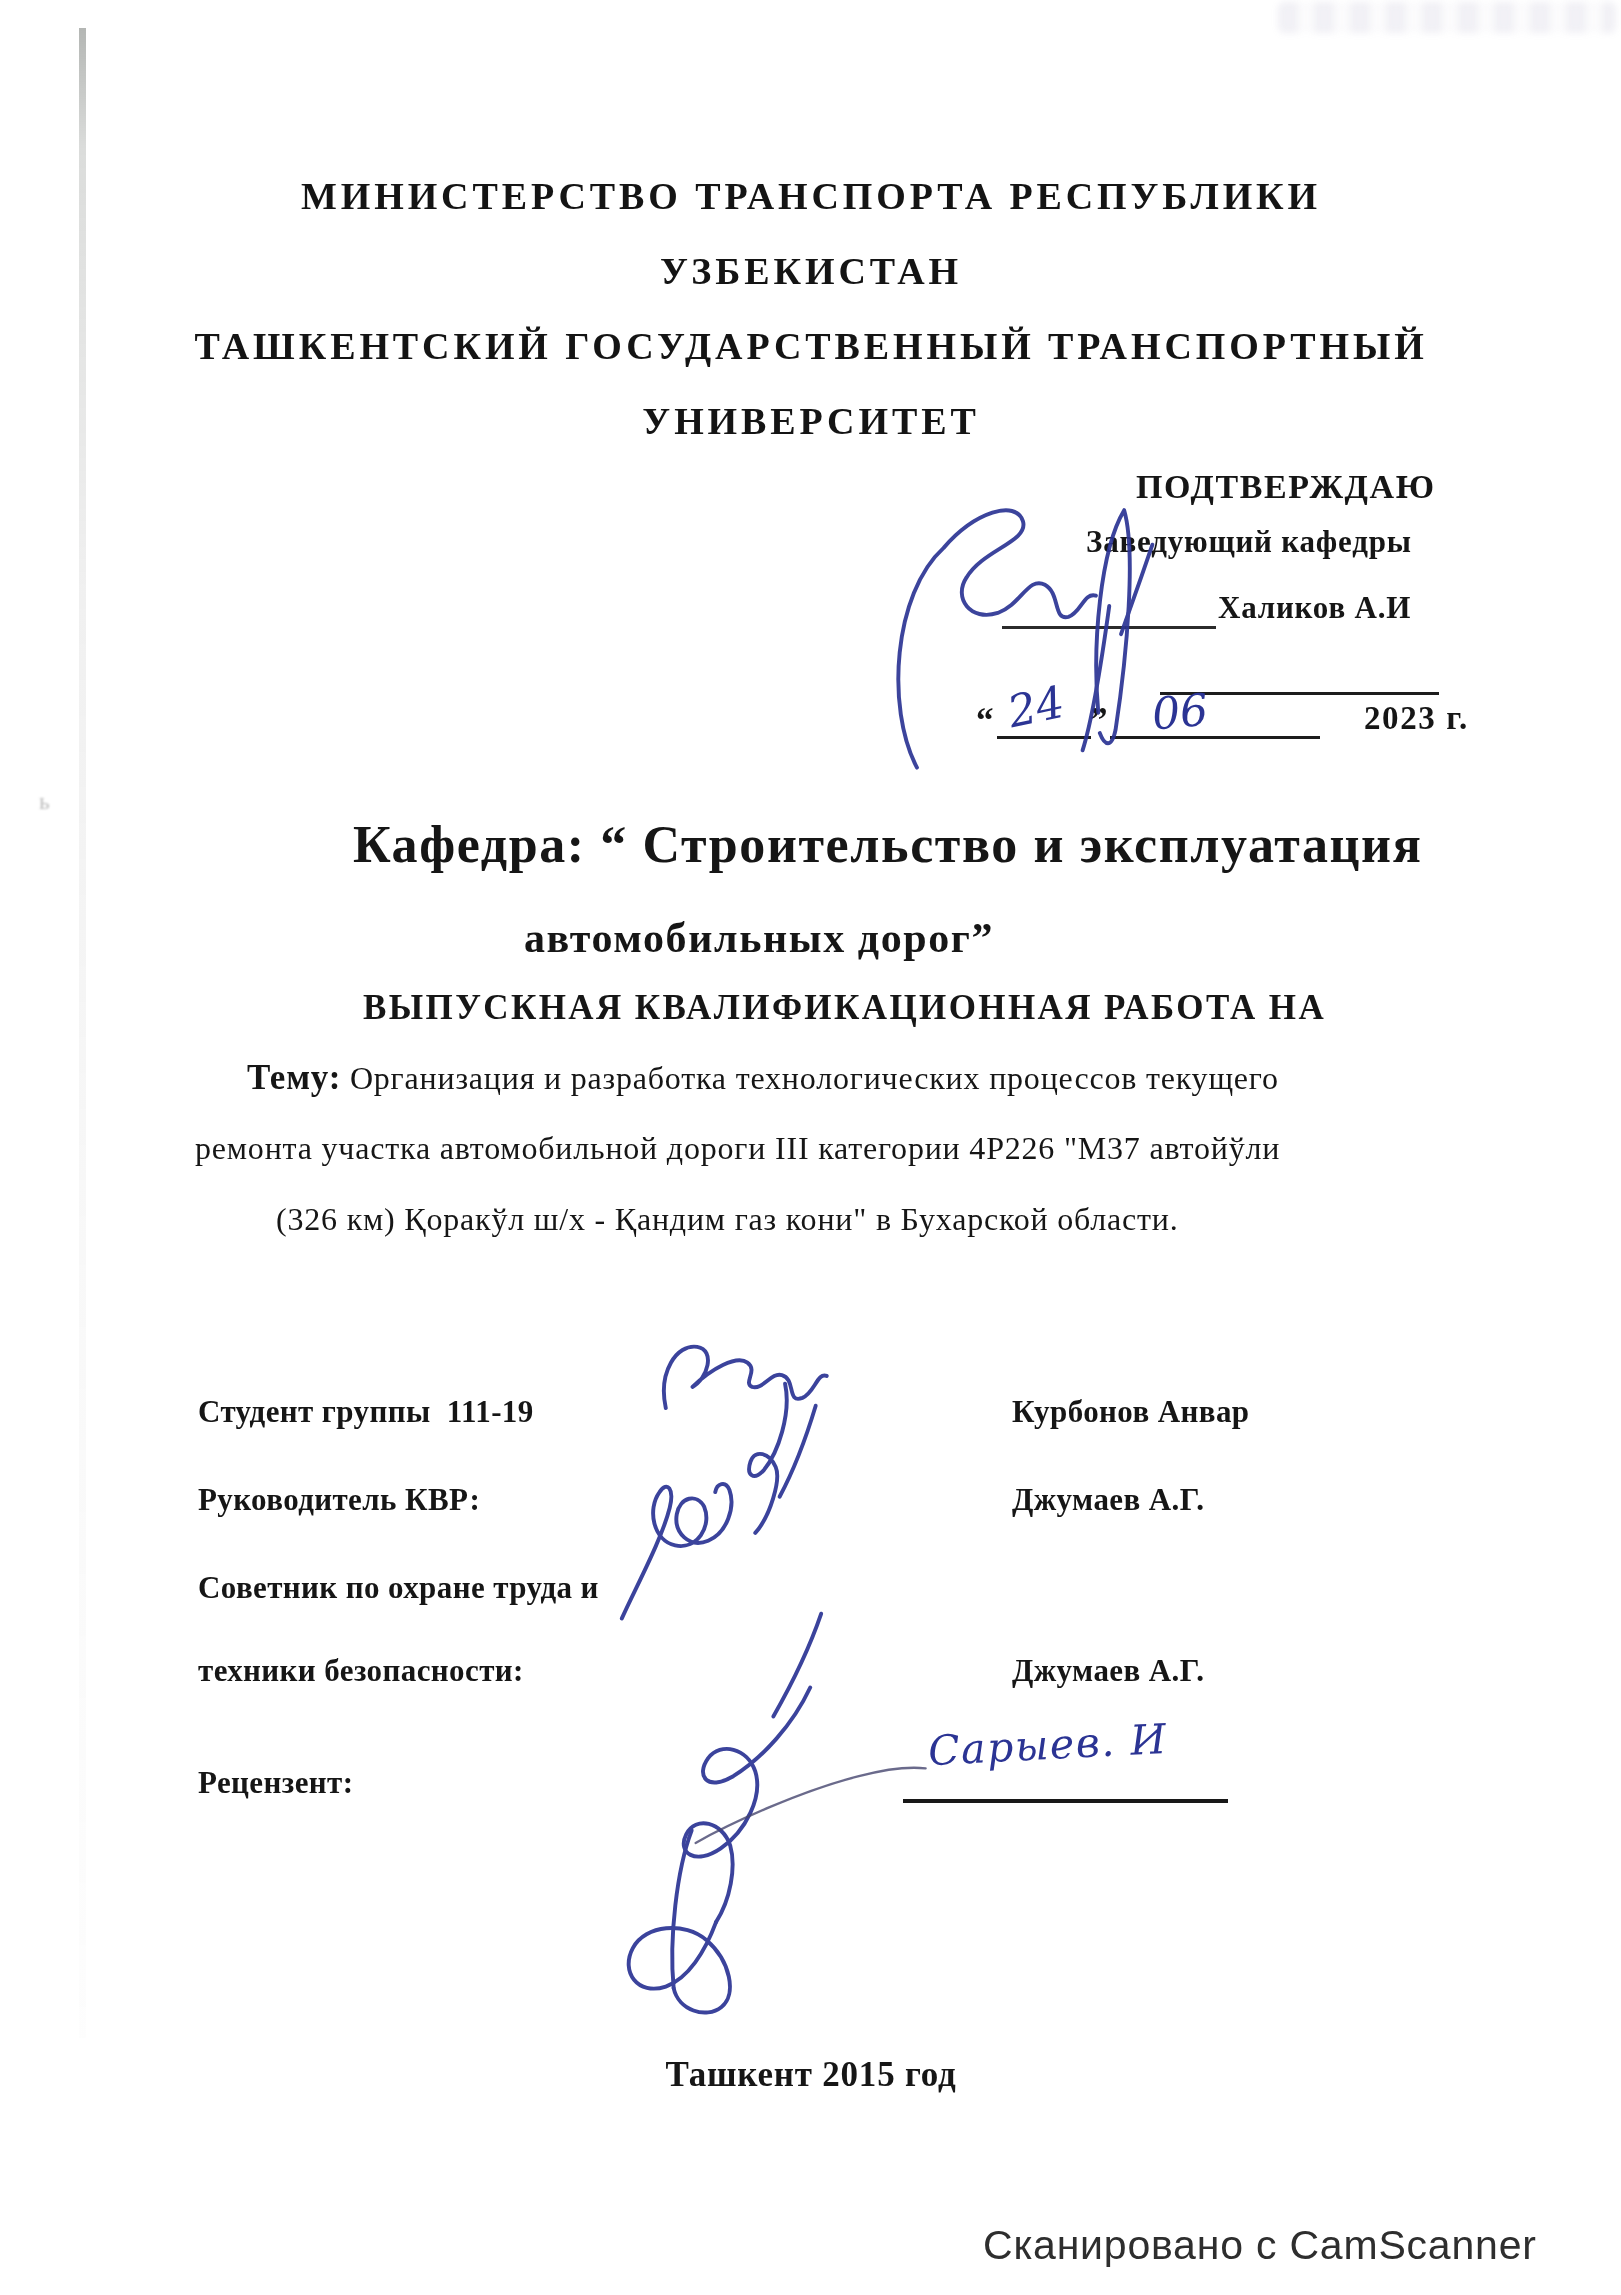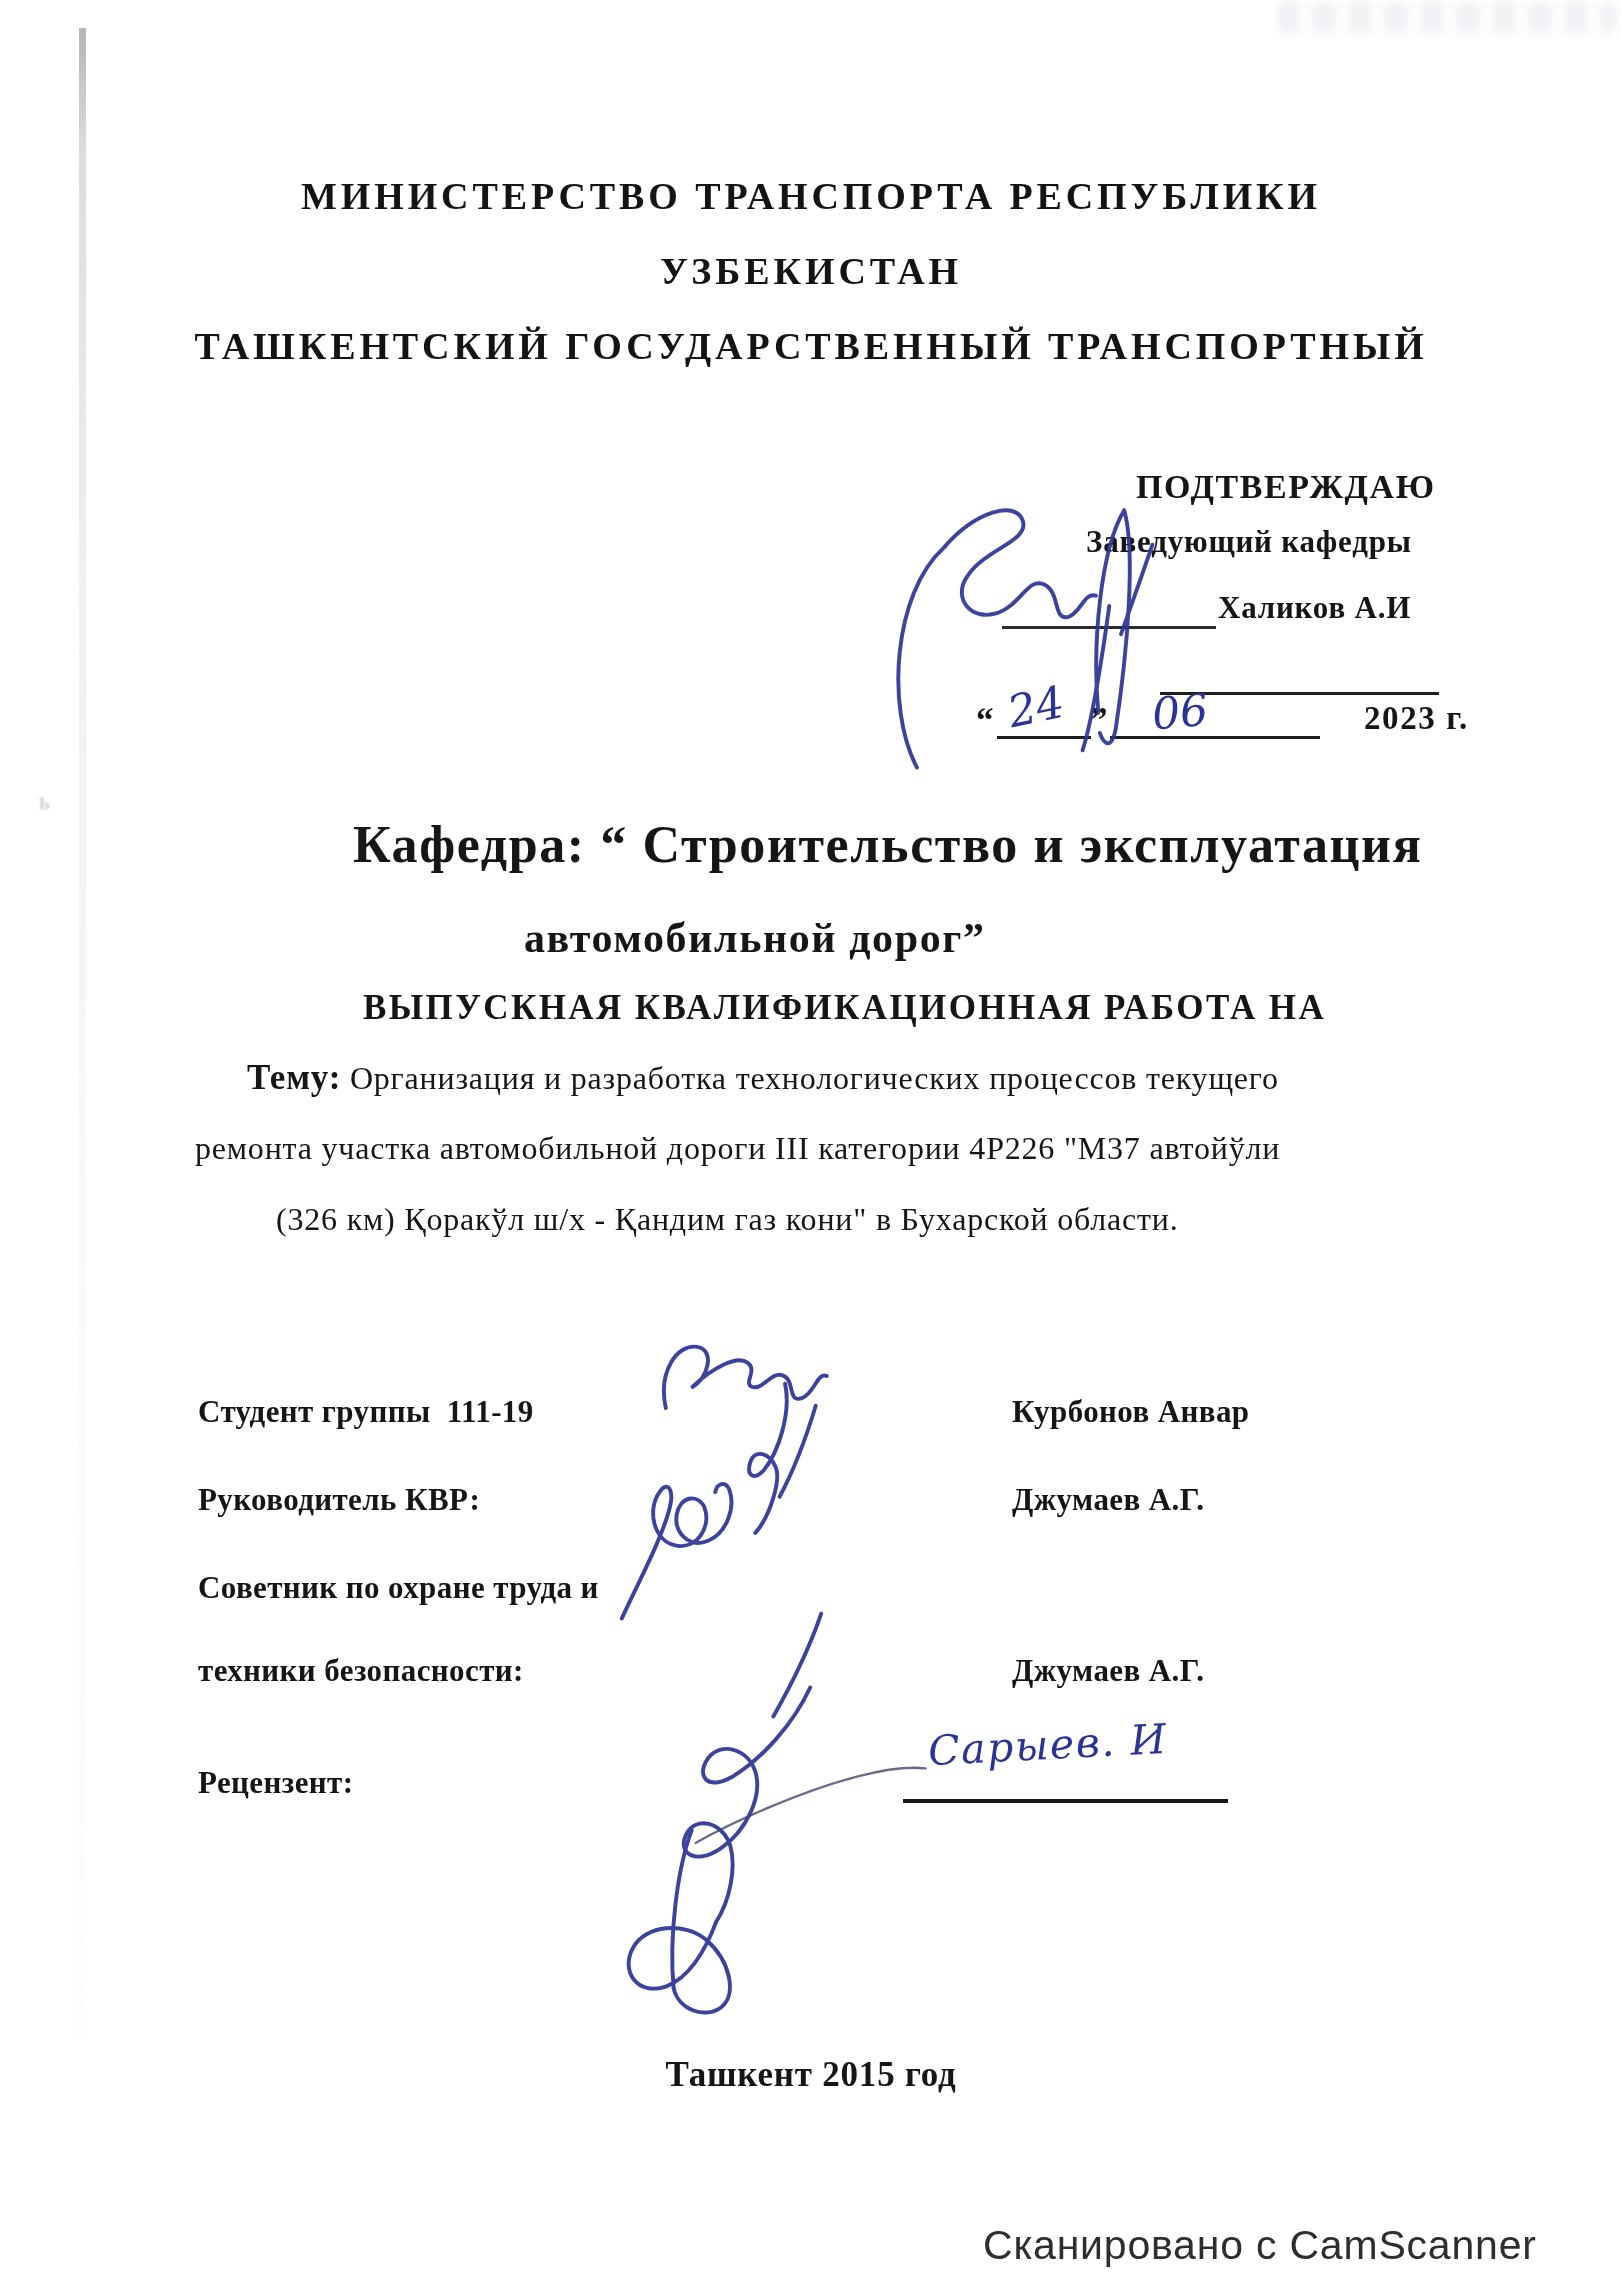--- a/index.html
+++ b/index.html
@@ -81,37 +81,38 @@
 <div class="page">
 
   <div class="edge-line"></div>
   <div class="bleed-top"></div>
   <div class="smudge">ь</div>
 
   <div class="hdr">
     <div>МИНИСТЕРСТВО ТРАНСПОРТА РЕСПУБЛИКИ</div>
     <div>УЗБЕКИСТАН</div>
     <div>ТАШКЕНТСКИЙ ГОСУДАРСТВЕННЫЙ ТРАНСПОРТНЫЙ</div>
+    <div>УНИВЕРСИТЕТ</div>
   </div>
 
   <div class="approve-title">ПОДТВЕРЖДАЮ</div>
   <div class="approve-role">Заведующий кафедры</div>
   <div class="approve-name">Халиков А.И</div>
   <div class="sig-line-1"></div>
   <div class="date-topline"></div>
   <span class="q-open">“</span>
   <span class="hand hand-day">24</span>
   <span class="q-close">”</span>
   <span class="hand hand-month">06</span>
   <div class="day-line"></div>
   <div class="month-line"></div>
   <div class="date-year">2023 г.</div>
 
   <div class="dept-1">Кафедра: “ Строительство и эксплуатация</div>
-  <div class="dept-2">автомобильной дорог”</div>
+  <div class="dept-2">автомобильных дорог”</div>
   <div class="worktype">ВЫПУСКНАЯ КВАЛИФИКАЦИОННАЯ РАБОТА НА</div>
 
   <div class="theme-1">
     <span class="tlabel">Тему:</span><span> Организация и разработка технологических процессов текущего</span>
   </div>
   <div class="theme-2">ремонта участка автомобильной дороги III категории 4Р226 "М37 автойўли</div>
   <div class="theme-3">(326 км) Қоракўл ш/х - Қандим газ кони" в Бухарской области.</div>
 
   <div class="plabel" style="top:1394px">Студент группы  111-19</div>
   <div class="pname" style="top:1394px">Курбонов Анвар</div>

